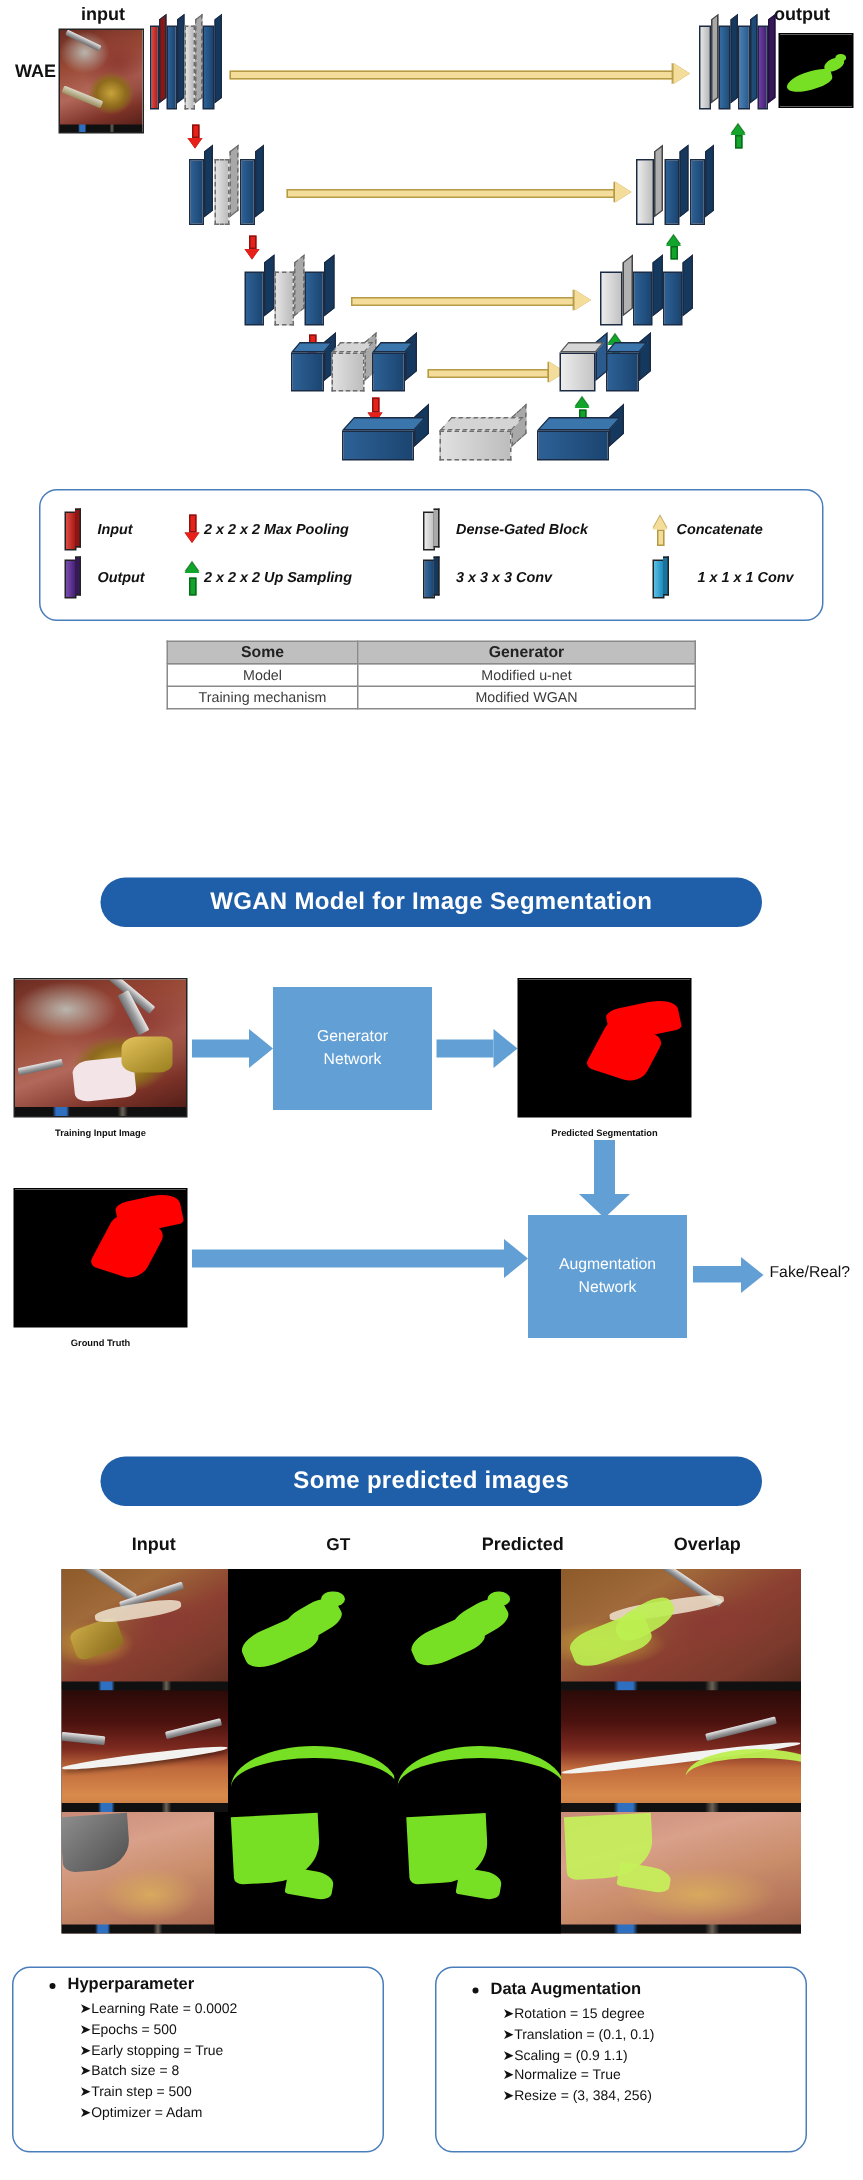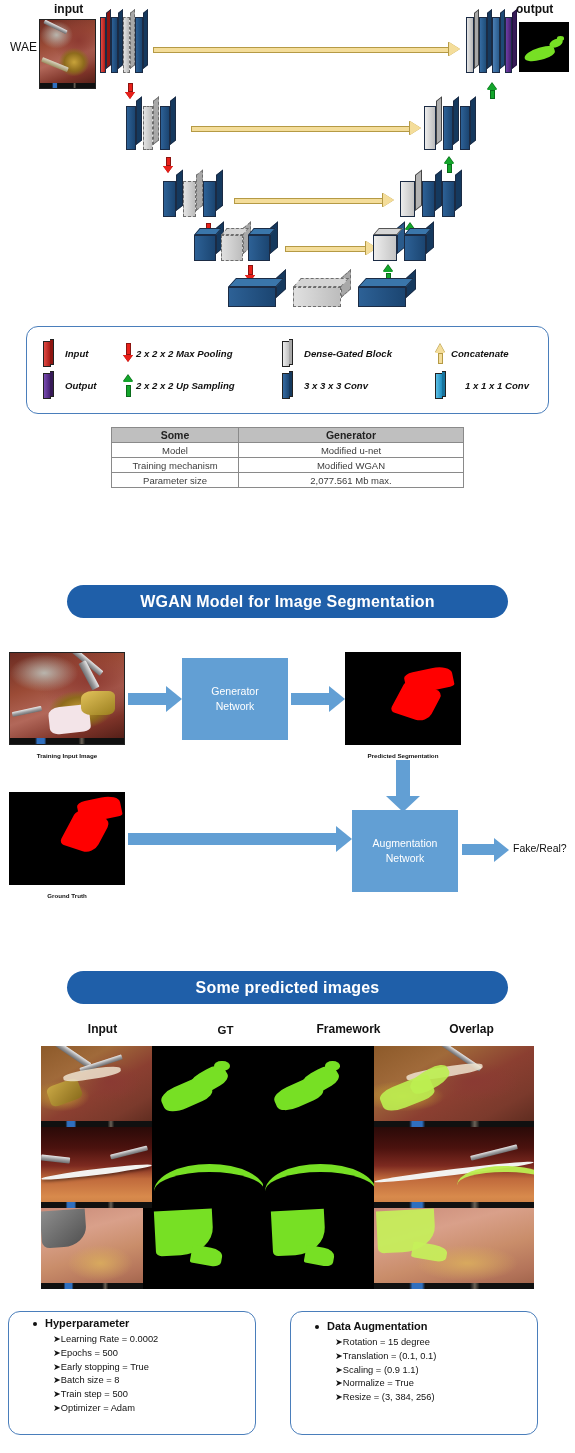--- a/index.html
+++ b/index.html
@@ -8,21 +8,21 @@
     width:575px; height:1453px;
     background:#ffffff;
     font-family:"Liberation Sans", sans-serif;
     position:relative;
     overflow:hidden;
     color:#111;
   }
   .abs { position:absolute; }
 
   
-  .lbl { font-size:11px; font-weight:normal; color:#111; white-space:nowrap; }
+  .lbl { font-size:11px; font-weight:bold; color:#111; white-space:nowrap; }
 
   
   #unet { position:absolute; left:0; top:0; width:575px; height:320px; }
 
   .photo-frame { position:absolute; border:1px solid #222; overflow:hidden; }
   .endoscope {
     width:100%; height:100%;
     background:
       radial-gradient(ellipse 40% 30% at 62% 62%, #c8a33a 0%, #8d6a1c 45%, rgba(141,106,28,0) 70%),
       radial-gradient(ellipse 50% 34% at 30% 22%, #b9b5ad 0%, rgba(160,150,140,0) 60%),
@@ -407,24 +407,20 @@
   </thead>
   <tbody>
     <tr>
       <td class="item">Model</td>
       <td>Modified u-net</td>
     </tr>
     <tr>
       <td class="item">Training mechanism</td>
       <td>Modified WGAN</td>
     </tr>
-    <tr>
-      <td class="item">Parameter size</td>
-      <td>2,077.561 Mb max.</td>
-    </tr>
   </tbody>
 </table>
 
 <div class="banner" style="left:67px; top:585px; width:441px; height:33px; font-size:16px;">WGAN Model for Image Segmentation</div>
 
 <div id="wgan" class="abs" style="left:0; top:630px; width:473px; height:280px;">
 
   <div class="photo-frame" style="left:9px; top:22px; width:116px; height:93px;">
     <div class="endoscope">
       <div class="tool-arm" style="left:50%; top:6%; width:34%; height:7%; transform:rotate(40deg);"></div>
@@ -491,21 +487,21 @@
     <div class="hd" style="left:32px; top:0; border-width:12px 0 12px 15px;"></div>
   </div>
 
   <div class="abs" style="left:513px; top:212px; font-size:10.5px; color:#111; white-space:nowrap;">Fake/Real?</div>
 </div>
 
 <div class="banner" style="left:67px; top:971px; width:441px; height:33px; font-size:16px;">Some predicted images</div>
 
 <div class="ghead" style="left:41px; top:1022px; width:123px;">Input</div>
 <div class="ghead" style="left:164px; top:1024px; width:123px; font-size:11.5px;">GT</div>
-<div class="ghead" style="left:287px; top:1022px; width:123px;">Framework</div>
+<div class="ghead" style="left:287px; top:1022px; width:123px;">Predicted</div>
 <div class="ghead" style="left:410px; top:1022px; width:123px;">Overlap</div>
 
 <div id="grid">
 
   <div class="gcell" style="left:0; top:0; width:111px; height:81px;">
     <div class="endoscope" style="background:
         radial-gradient(ellipse 42% 34% at 62% 44%, #8a3a33 0%, rgba(138,58,51,0) 70%),
         radial-gradient(ellipse 36% 26% at 18% 62%, #c29a33 0%, rgba(194,154,51,0) 72%),
         linear-gradient(150deg,#8d5a2a 0%,#a06a3a 28%,#8b3f31 55%,#7b3a2c 78%,#5a2a1e 100%);">
       <div class="tool-arm" style="left:4%; top:4%; width:44%; height:7%; transform:rotate(34deg);"></div>

